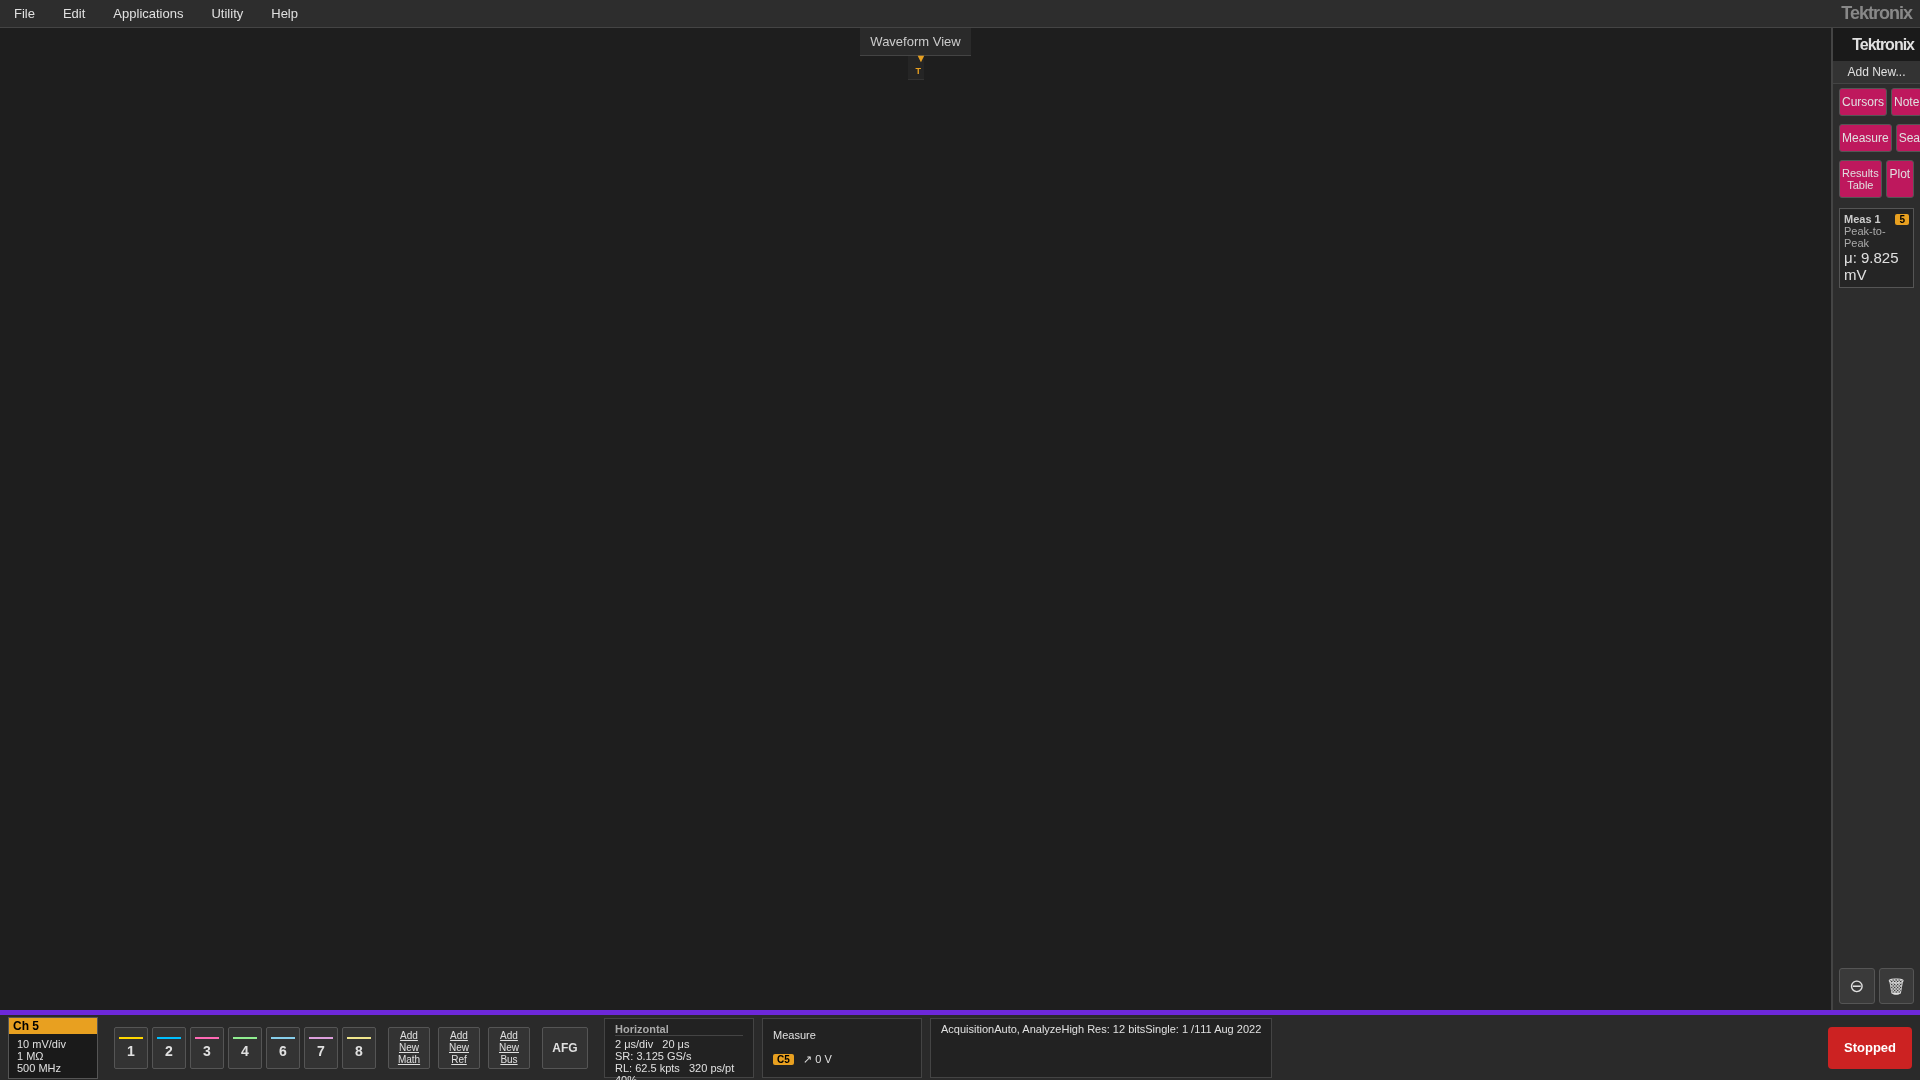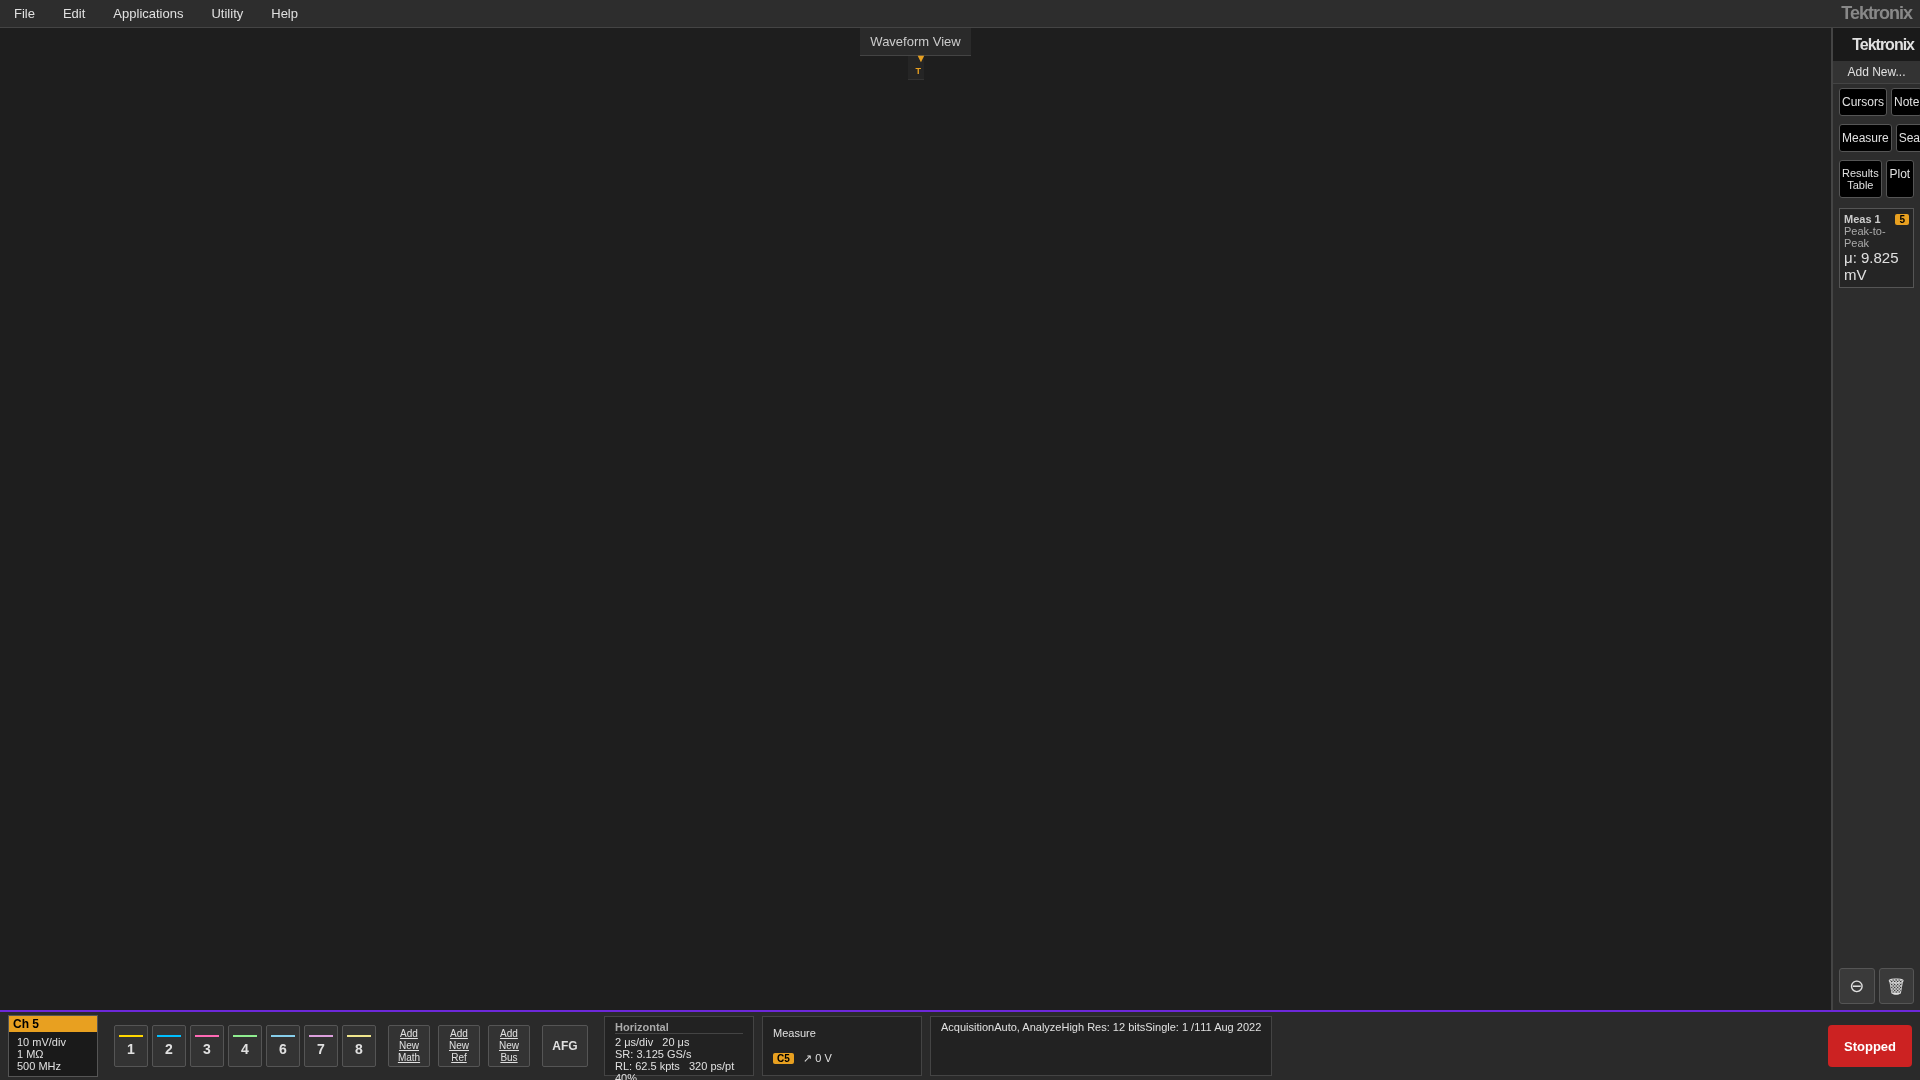--- a/index.html
+++ b/index.html
@@ -95,21 +95,21 @@
       flex: 1;
       position: relative;
       overflow: hidden;
       background: #1a1a1a;
     }
 
     
     #bottom-bar {
       height: 70px;
       background: #2a2a2a;
-      border-top: 2px solid #6d28d9;
+      border-top: 5px solid #6d28d9;
       display: flex;
       align-items: center;
       padding: 4px 8px;
       gap: 8px;
       flex-shrink: 0;
     }
 
     
     .ch-info-box {
       background: #1a1a1a;
@@ -294,21 +294,21 @@
       border-bottom: 1px solid #444;
       cursor: pointer;
     }
     .right-btn-row {
       display: flex;
       gap: 4px;
       margin: 4px 6px;
     }
     .right-btn-half {
       flex: 1;
-      background: #000000;
+      background: #be185d;
       border: 1px solid #555;
       border-radius: 3px;
       color: #e0e0e0;
       font-size: 12px;
       text-align: center;
       padding: 6px 2px;
       cursor: pointer;
     }
 
     

